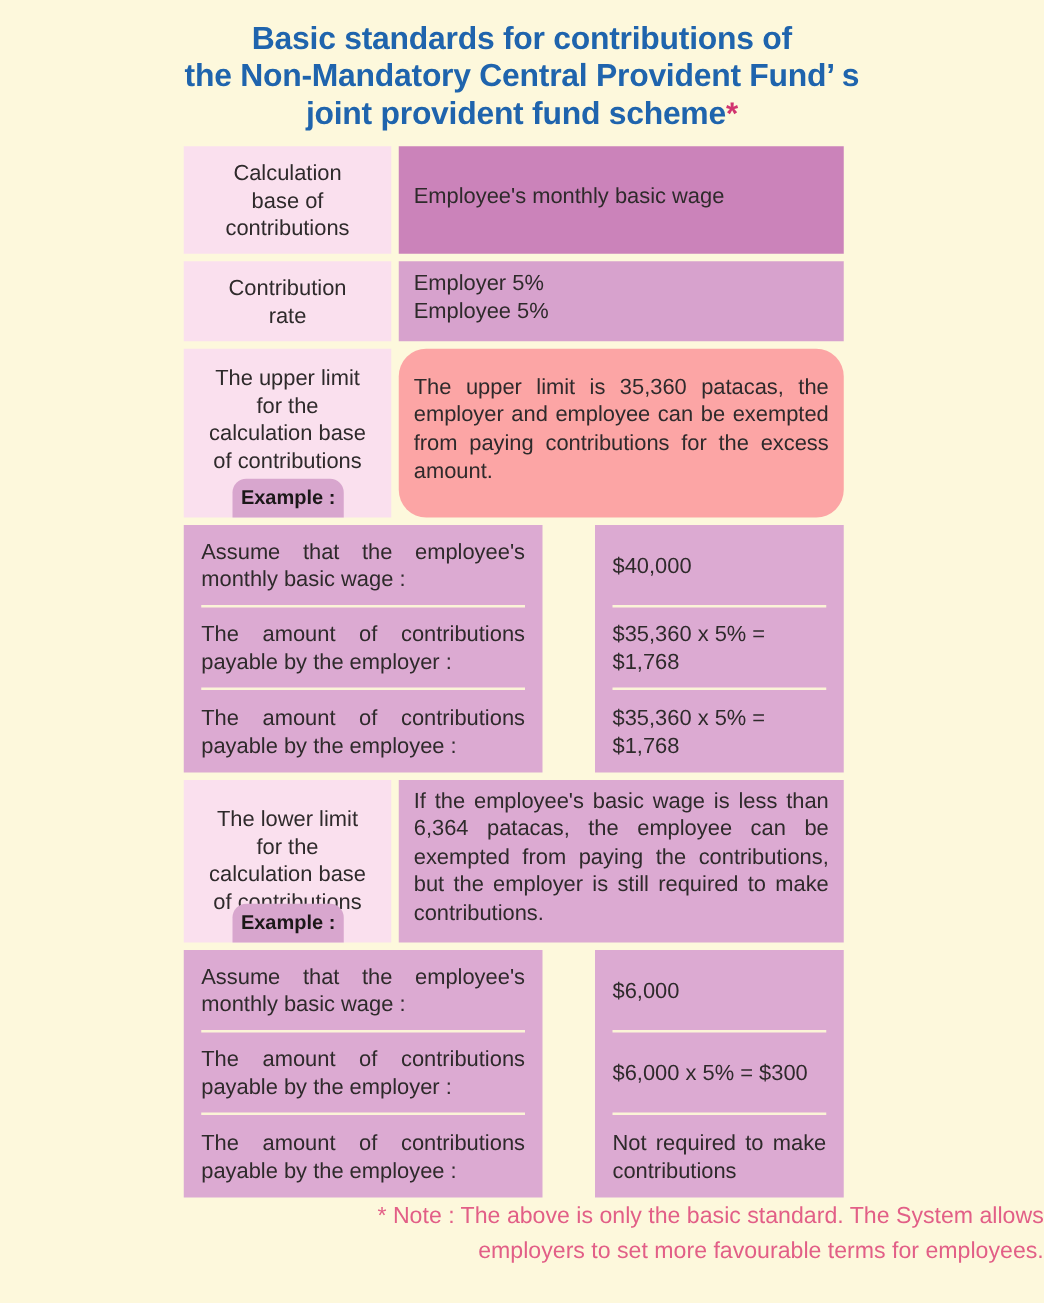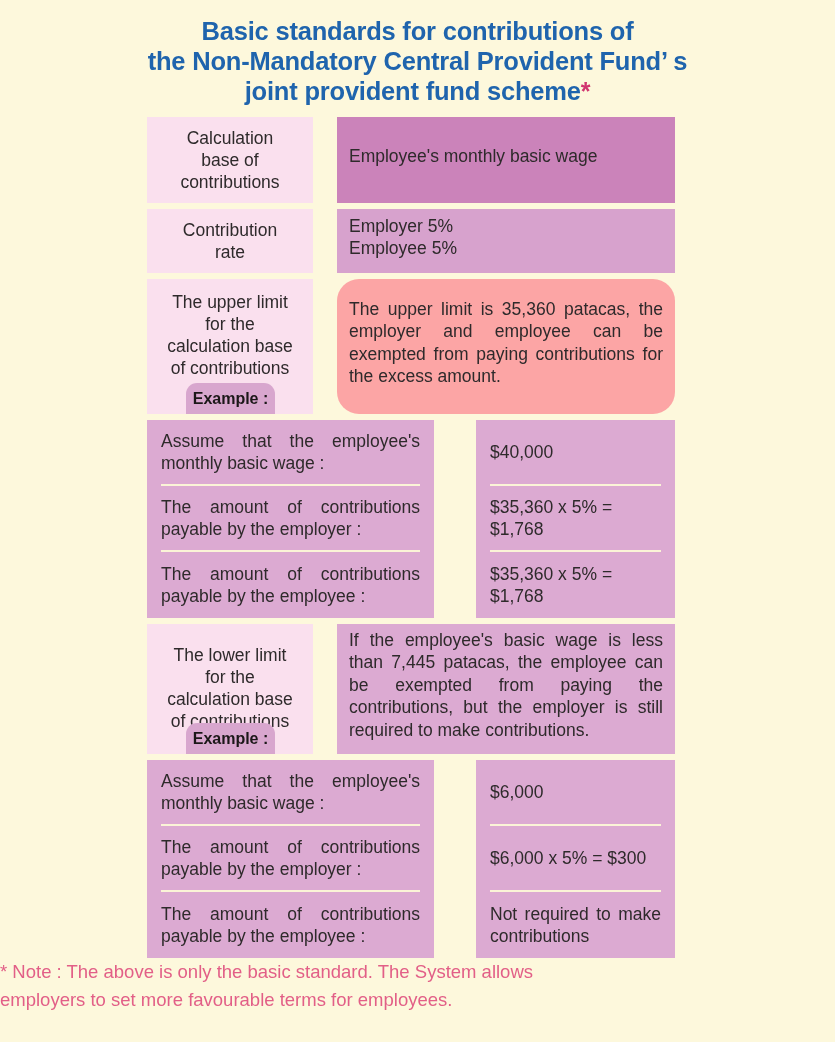--- a/index.html
+++ b/index.html
@@ -45,21 +45,20 @@
     left: 147px;
     top: 117px;
     width: 528px;
   }
 
   .row {
     display: flex;
     width: 100%;
     margin-bottom: 6px;
     align-items: stretch;
-    gap: 18px;
   }
 
   .cell-left {
     width: 166px;
     flex: 0 0 166px;
     background: #fae0ee;
     display: flex;
     flex-direction: column;
     align-items: center;
     justify-content: center;
@@ -151,21 +150,21 @@
   .ex-h1 { height: 66px; }
   .ex-h2 { height: 66px; }
   .ex-h3 { height: 66px; }
 
   
   .footnote {
     position: absolute;
     left: 0;
     top: 958px;
     width: 835px;
-    text-align: left;
+    text-align: right;
     color: #e25f87;
     font-size: 18.5px;
     line-height: 28px;
   }
   .footnote .fn-line { display: block; }
 </style>
 </head>
 <body>
 
 <div class="page">
@@ -228,21 +227,21 @@
 
     <div class="row r5">
       <div class="cell-left">
         <span>The lower limit</span>
         <span>for the</span>
         <span>calculation base</span>
         <span>of contributions</span>
         <div class="example-badge">Example :</div>
       </div>
       <div class="cell-right just">
-        <span>If the employee's basic wage is less than 7,445 patacas, the employee can be exempted from paying the contributions, but the employer is still required to make contributions.</span>
+        <span>If the employee's basic wage is less than 6,364 patacas, the employee can be exempted from paying the contributions, but the employer is still required to make contributions.</span>
       </div>
     </div>
 
     <div class="example">
       <div class="ex-left">
         <div class="ex-cell ex-h1 just">Assume that the employee's monthly basic wage :</div>
         <div class="ex-cell ex-h2 just">The amount of contributions payable by the employer :</div>
         <div class="ex-cell ex-h3 just">The amount of contributions payable by the employee :</div>
       </div>
       <div class="ex-right">

